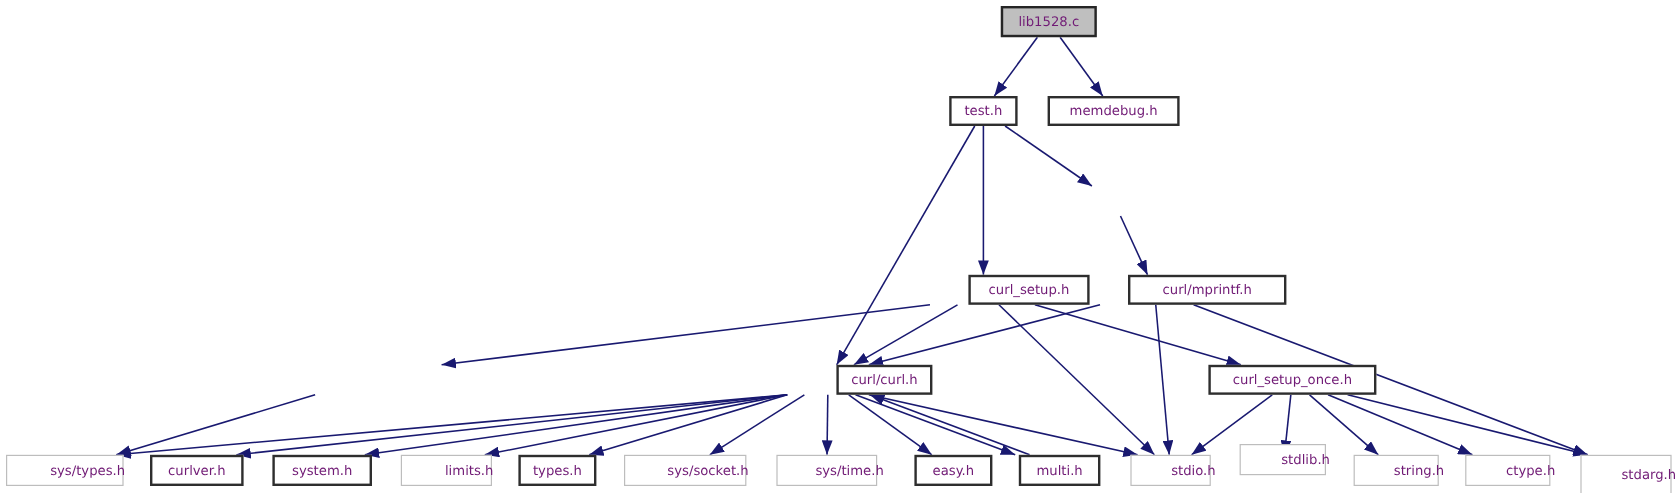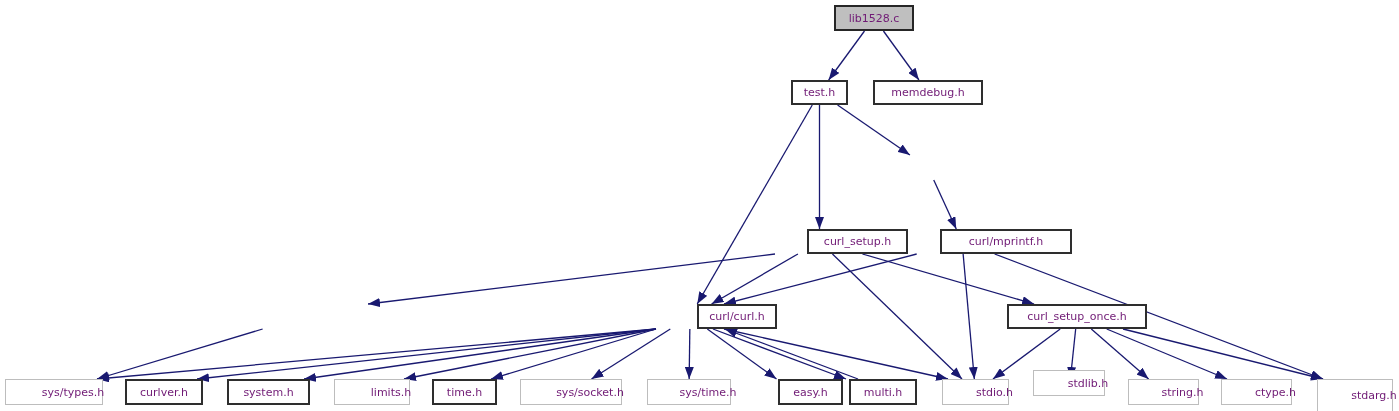--- a/index.html
+++ b/index.html
@@ -86,23 +86,23 @@
     <div class="node doc" style="left: 791px; top: 80px; width: 57px; height: 25px;">test.h</div>
     <div class="node doc" style="left: 873px; top: 80px; width: 110px; height: 25px;">memdebug.h</div>
     <div class="node doc" style="left: 807px; top: 229px; width: 101px; height: 25px;">curl_setup.h</div>
     <div class="node doc" style="left: 908px; top: 229px; width: 132px; height: 25px; margin-left: 32px;">curl/mprintf.h</div>
     <div class="node doc" style="left: 650px; top: 304px; width: 80px; height: 25px; margin-left: 47px;">curl/curl.h</div>
     <div class="node doc" style="left: 1007px; top: 304px; width: 140px; height: 25px;">curl_setup_once.h</div>
     <div class="node plain" style="left: 5px; top: 379px; width: 98px; height: 26px;">sys/types.h</div>
     <div class="node doc" style="left: 125px; top: 379px; width: 78px; height: 26px;">curlver.h</div>
     <div class="node doc" style="left: 227px; top: 379px; width: 83px; height: 26px;">system.h</div>
     <div class="node plain" style="left: 334px; top: 379px; width: 76px; height: 26px;">limits.h</div>
-    <div class="node doc" style="left: 432px; top: 379px; width: 65px; height: 26px;">time.h</div>
+    <div class="node doc" style="left: 432px; top: 379px; width: 65px; height: 26px;">types.h</div>
     <div class="node plain" style="left: 520px; top: 379px; width: 102px; height: 26px;">sys/socket.h</div>
     <div class="node plain" style="left: 647px; top: 379px; width: 84px; height: 26px; text-align: right;">sys/time.h</div>
-    <div class="node doc" style="left: 762px; top: 379px; width: 65px; height: 26px; margin-left: 16px;">easy.h</div>
+    <div class="node doc" style="left: 762px; top: 379px; width: 65px; height: 26px;">easy.h</div>
     <div class="node doc" style="left: 849px; top: 379px; width: 68px; height: 26px;">multi.h</div>
     <div class="node plain" style="left: 942px; top: 379px; width: 67px; height: 26px;">stdio.h</div>
     <div class="node plain" style="left: 1033px; top: 370px; width: 72px; height: 26px;">stdlib.h</div>
     <div class="node plain" style="left: 1128px; top: 379px; width: 71px; height: 26px;">string.h</div>
     <div class="node plain" style="left: 1221px; top: 379px; width: 71px; height: 26px;">ctype.h</div>
     <div class="node plain" style="left: 1317px; top: 379px; width: 76px; height: 33px;">stdarg.h</div>
   </div>
 
 </body></html>

